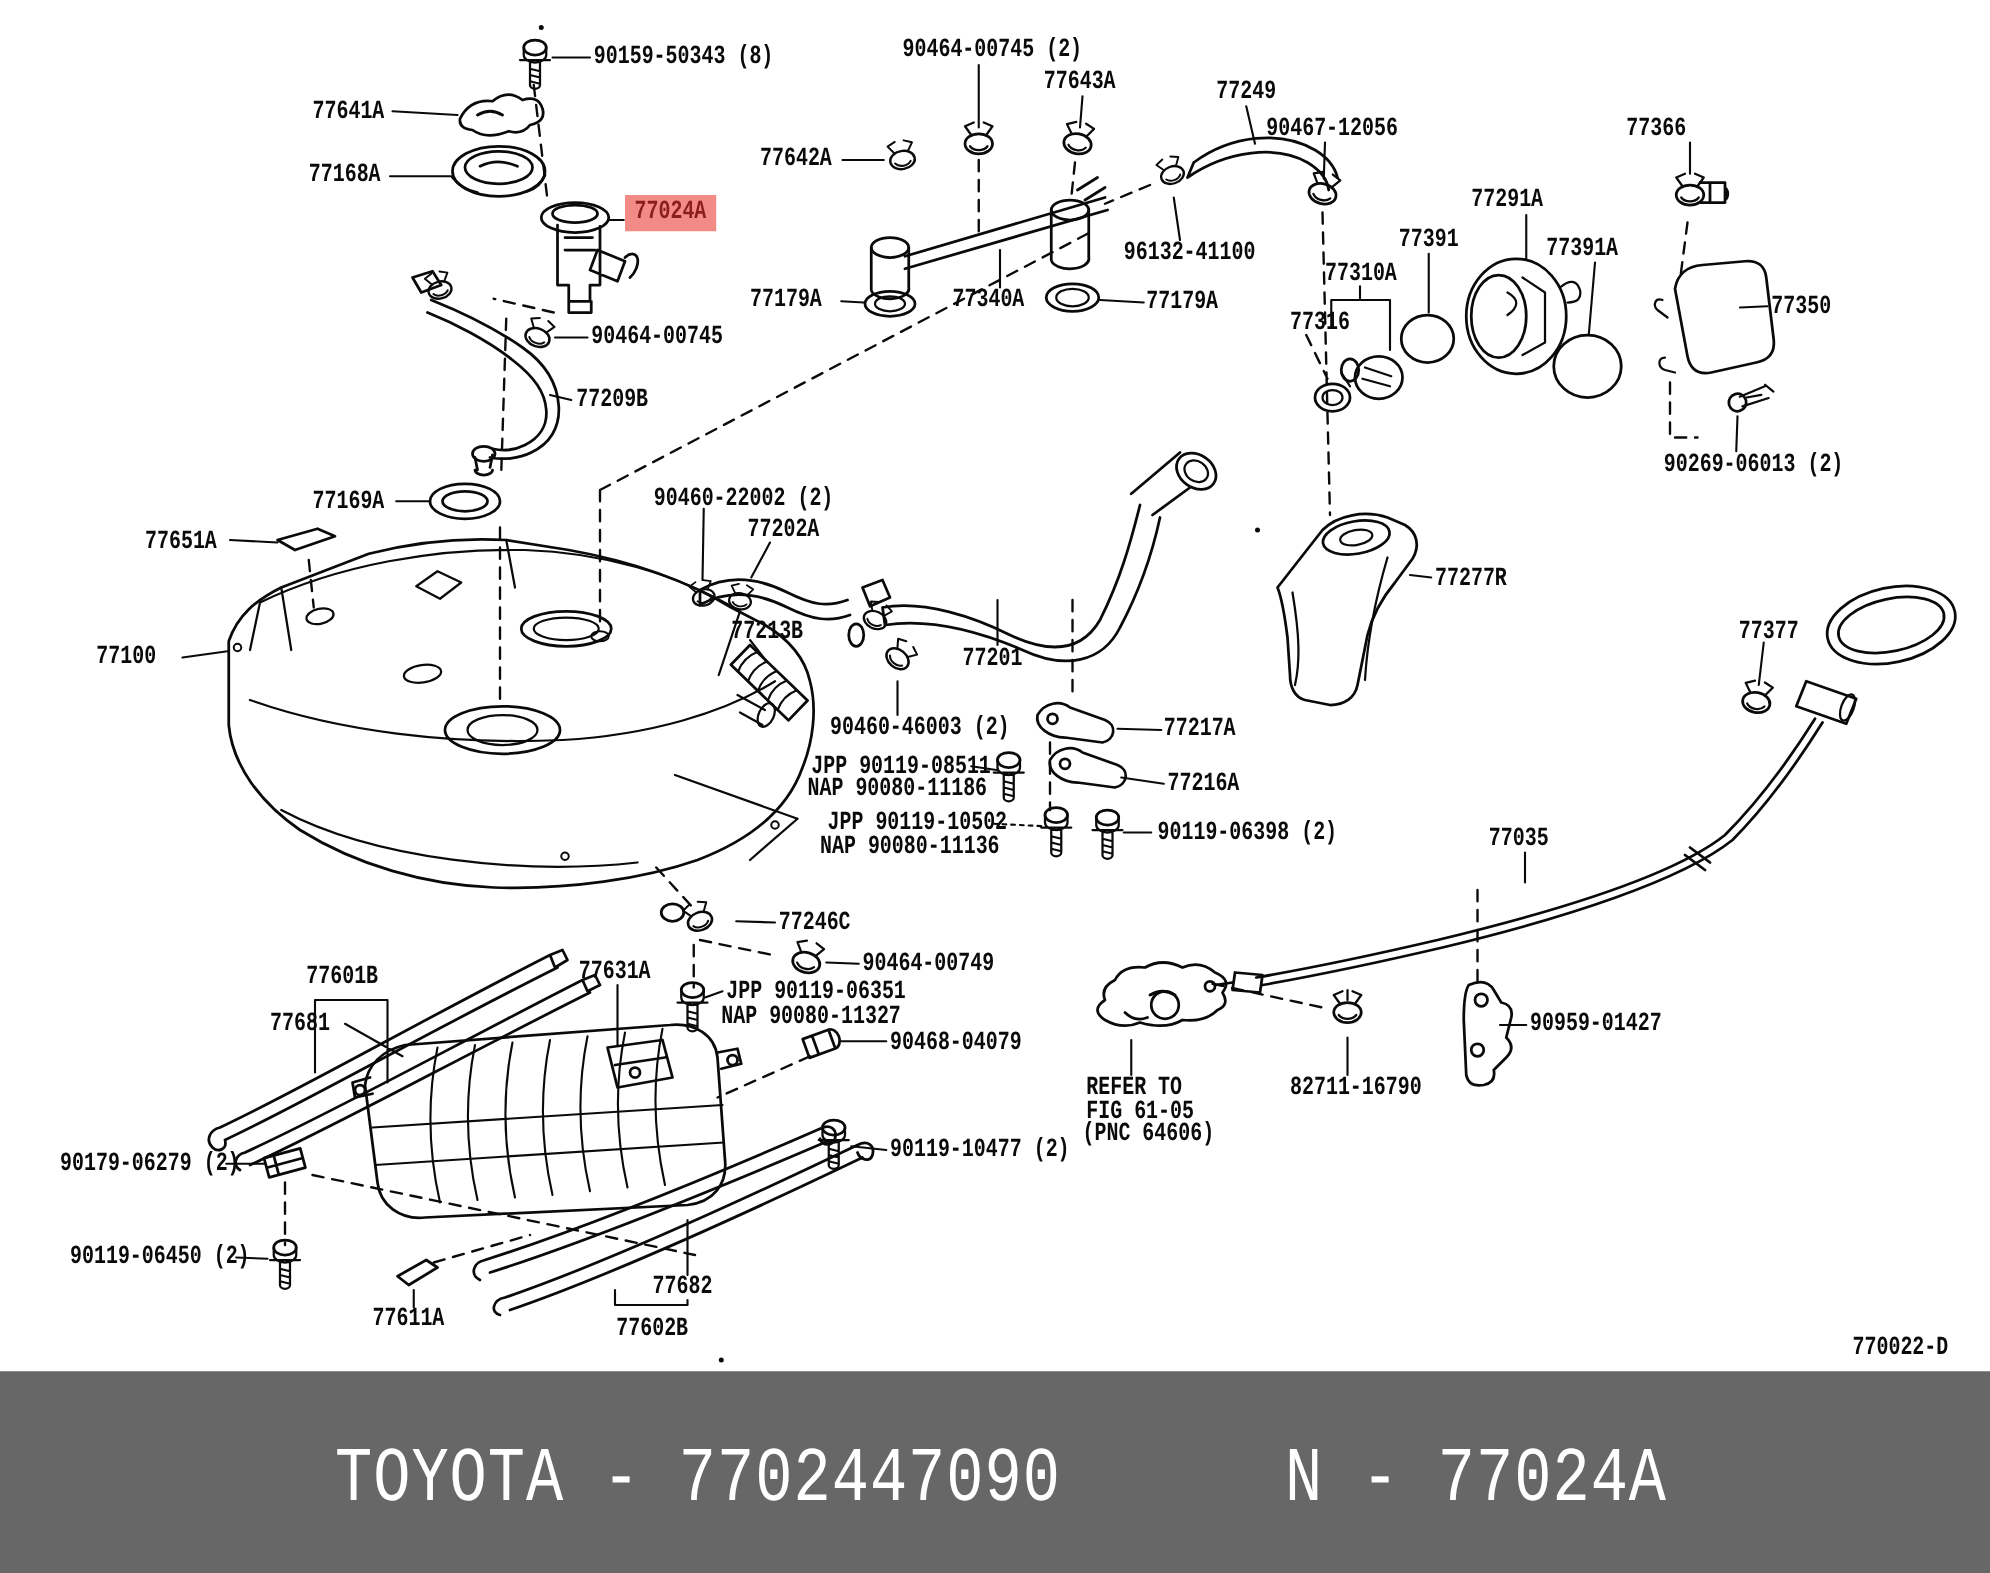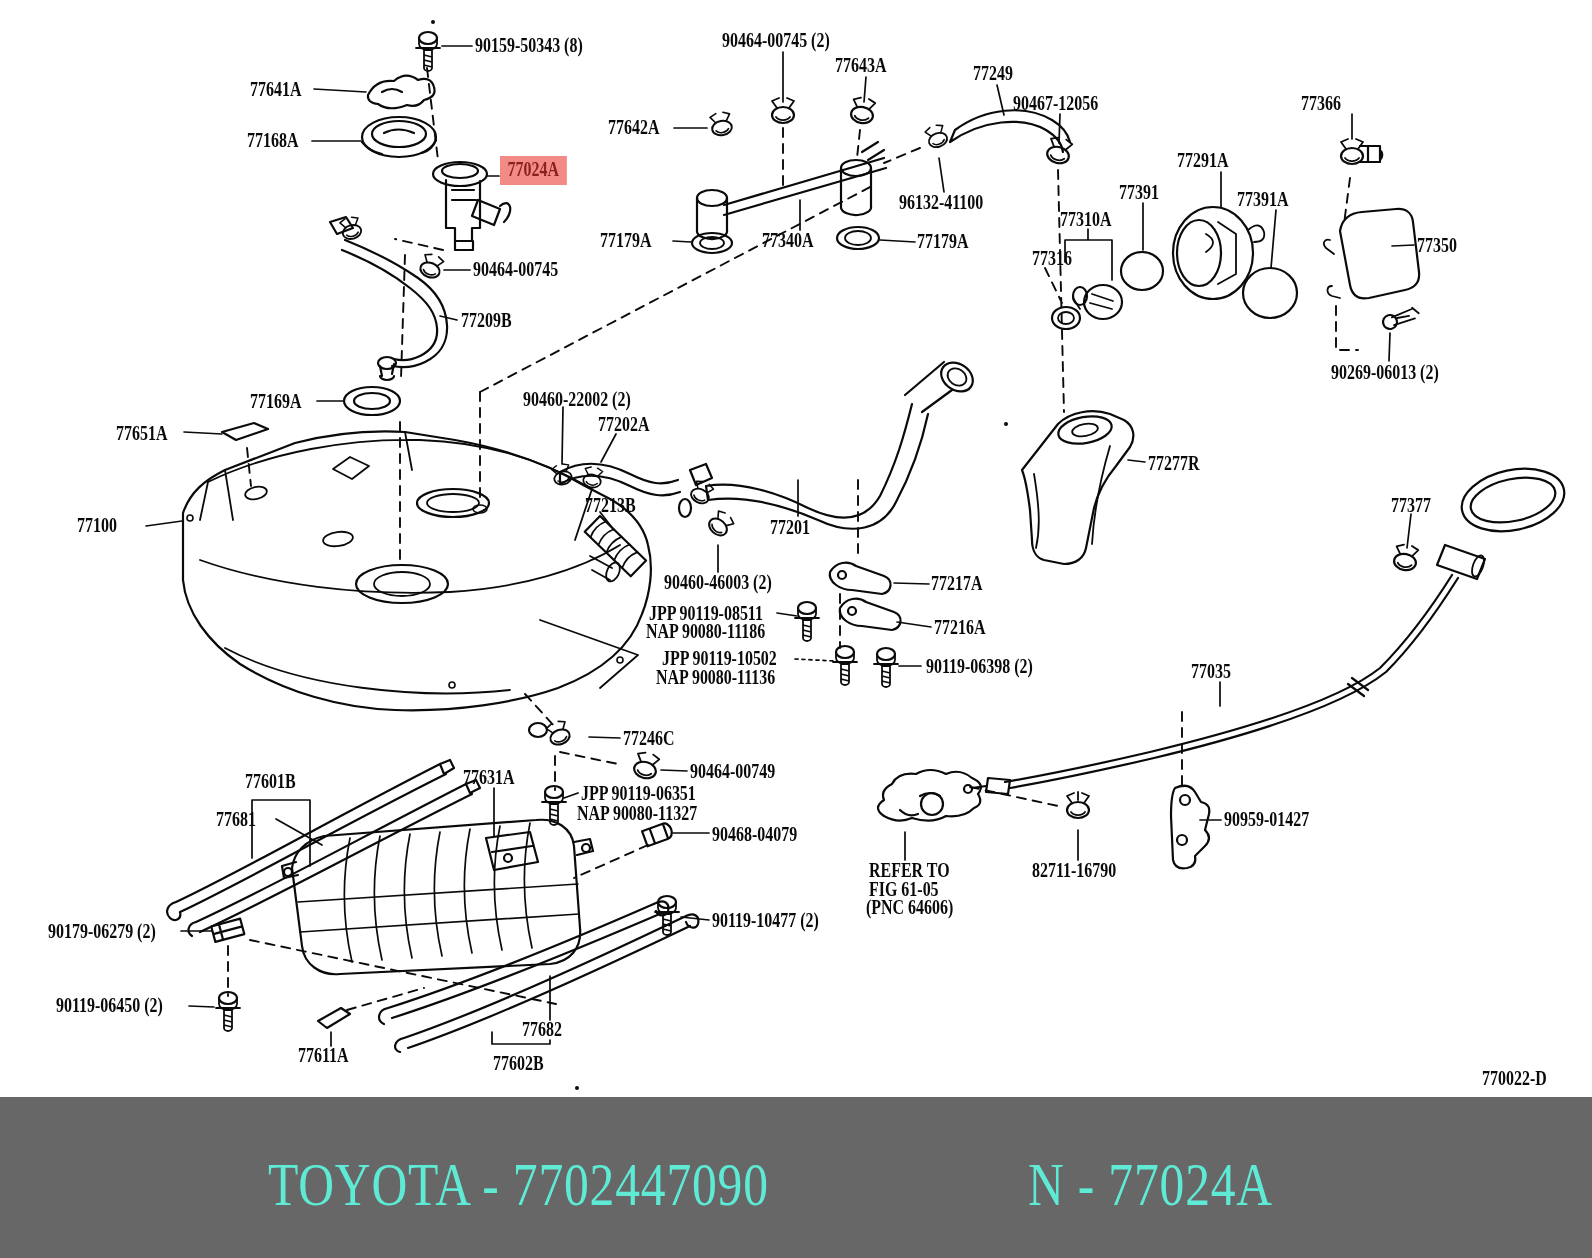--- a/index.html
+++ b/index.html
@@ -1,17 +1,17 @@
 <!DOCTYPE html>
 <html><head>
 <meta charset="utf-8">
 <style>
   html,body{margin:0;padding:0;background:#fff;}
   .stage{position:relative;width:1592px;height:1258px;background:#ffffff;overflow:hidden;
-         font-family:Liberation Serif, serif;}
+         font-family:Liberation Mono, monospace;}
   svg.art{position:absolute;left:0;top:0;}
   .labels-layer{position:absolute;left:0;top:0;width:1592px;height:1097px;}
   .plabel{position:absolute;font-weight:bold;font-size:21px;line-height:17px;color:#0a0a0a;
           white-space:nowrap;transform:scaleX(.76);transform-origin:0 0;letter-spacing:0;}
   .plabel.hl{padding:5px 10px 7px 10px;}
   .footer{position:absolute;left:0;top:1097px;width:1592px;height:161px;}
   .footer .ftext{position:absolute;top:56px;font-size:62px;line-height:62px;font-weight:400;
                  white-space:nowrap;transform:scaleX(.8);transform-origin:0 0;letter-spacing:1px;}
 </style>
 </head>
@@ -330,18 +330,18 @@
       <div class="plabel" style="left: 493px; top: 1055px;">77602B</div>
       <div class="plabel" style="left: 712px; top: 912px;">90119-10477 (2)</div>
       <div class="plabel" style="left: 869px; top: 862px;">REFER TO</div>
       <div class="plabel" style="left: 869px; top: 881px;">FIG 61-05</div>
       <div class="plabel" style="left: 866px; top: 899px;">(PNC 64606)</div>
       <div class="plabel" style="left: 1032px; top: 862px;">82711-16790</div>
       <div class="plabel" style="left: 1224px; top: 811px;">90959-01427</div>
       <div class="plabel" style="left: 1482px; top: 1070px;">770022-D</div>
     </div>
 
-  <div class="footer" style="background: rgb(103, 103, 103); color: #5eead4;">
+  <div class="footer" style="background: rgb(103, 103, 103); color: #ffffff;">
     <span class="ftext" style="left:268px">TOYOTA - 7702447090</span>
     <span class="ftext" style="left:1028px">N - 77024A</span>
   </div>
 
 </div>
 
 </body></html>

